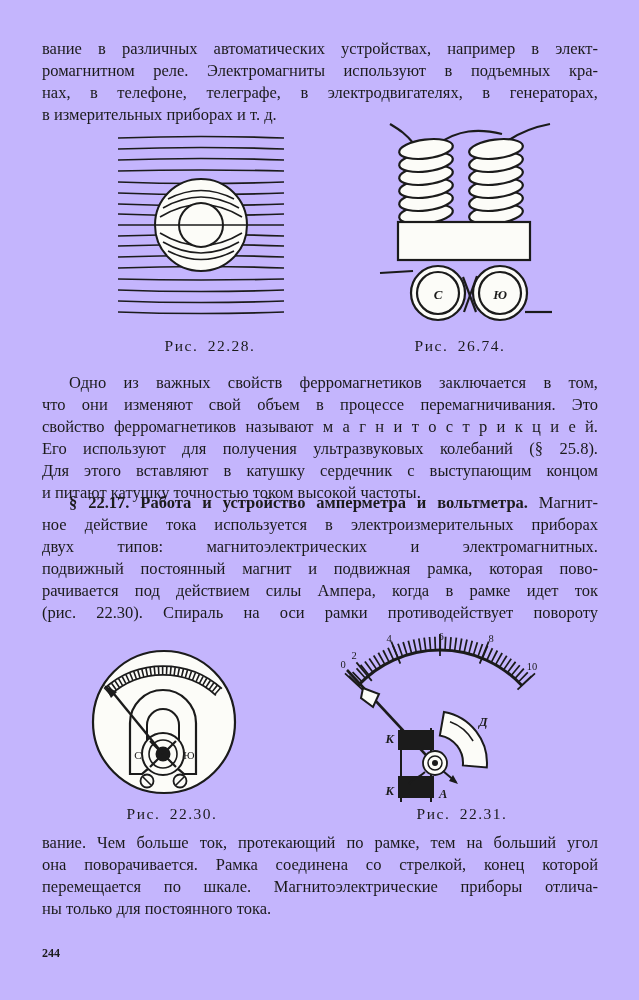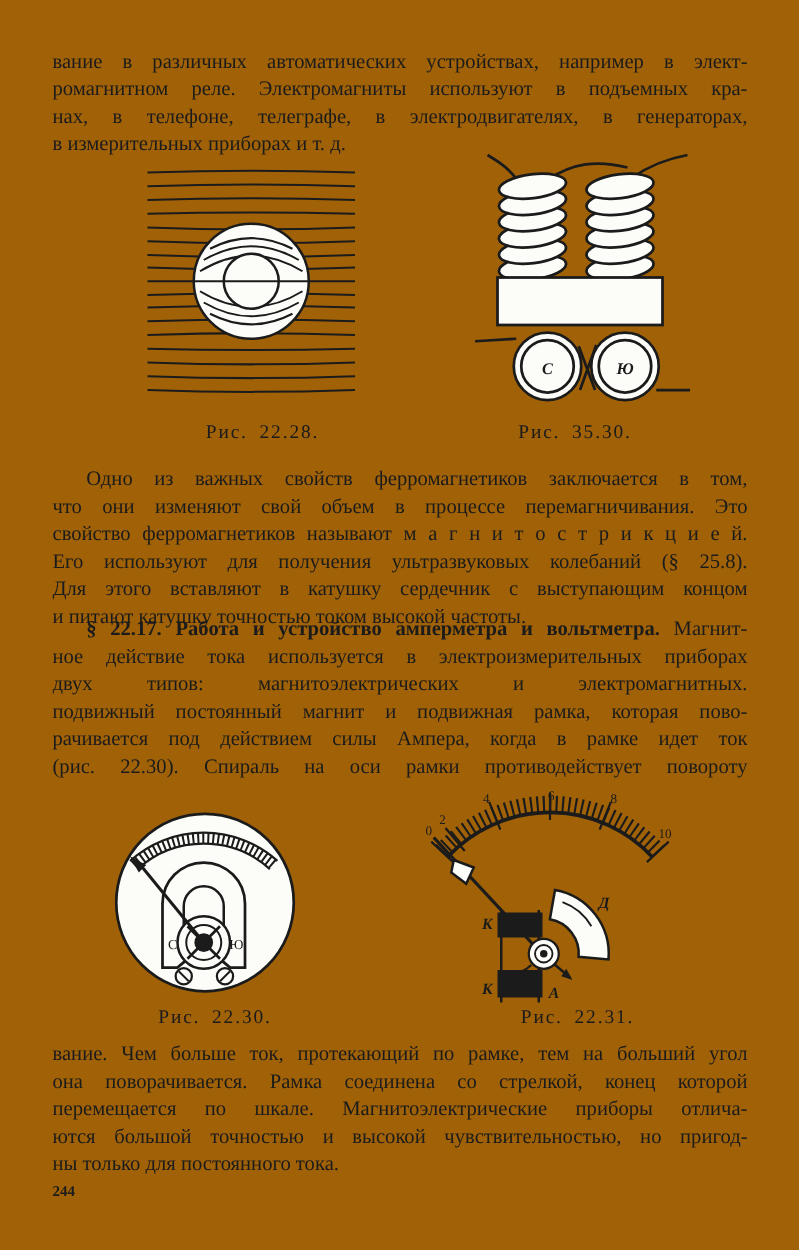--- a/index.html
+++ b/index.html
@@ -1,18 +1,18 @@
 <!DOCTYPE html>
 <html><head>
 <meta charset="utf-8">
 <style>
   html,body{margin:0;padding:0;background:#d8d8d4;}
   .page{
     position:relative;width:639px;height:1000px;margin:0 auto;
-    background:#a16207;color:#1b1b1b;overflow:hidden;
+    background:#c4b5fd;color:#1b1b1b;overflow:hidden;
     font-family:"Liberation Serif","DejaVu Serif",serif;
   }
   .tb{position:absolute;left:42px;width:556px;}
   .ln{
     font-size:16.5px;line-height:22px;height:22px;
     text-align:justify;text-align-last:justify;
     white-space:normal;overflow:hidden;
   }
   .ln.last{text-align:center;text-align-last:left;}
   .ln.ind{text-indent:27px;}
@@ -93,21 +93,21 @@
         <circle cx="122" cy="171" r="21" fill="#fcfcf8"></circle>
       <path d="M85,155 L98,190"></path>
         <path d="M86,190 L99,154"></path>
       <path d="M147,190 L174,190"></path>
     </g>
     <text x="60" y="177" text-anchor="middle" font-size="13" class="it">С</text>
     <text x="122" y="177" text-anchor="middle" font-size="13" class="it">Ю</text>
   </svg>
 
   <div class="cap" style="left:135px;top:337px">Рис. 22.28.</div>
-  <div class="cap" style="left:385px;top:337px">Рис. 35.30.</div>
+  <div class="cap" style="left:385px;top:337px">Рис. 26.74.</div>
 
   <div class="tb" style="top:372px">
     <div class="ln ind">Одно из важных свойств ферромагнетиков заключается в том,</div>
     <div class="ln">что они изменяют свой объем в процессе перемагничивания. Это</div>
     <div class="ln">свойство ферромагнетиков называют м а г н и т о с т р и к ц и е й.</div>
     <div class="ln">Его используют для получения ультразвуковых колебаний (§ 25.8).</div>
     <div class="ln">Для этого вставляют в катушку сердечник с выступающим концом</div>
     <div class="ln last">и питают катушку точностью током высокой частоты.</div>
   </div>
 
@@ -177,19 +177,18 @@
     <text x="104" y="168" font-size="12.5" class="it">А</text>
   </svg>
 
   <div class="cap" style="left:97px;top:805px">Рис. 22.30.</div>
   <div class="cap" style="left:387px;top:805px">Рис. 22.31.</div>
 
   <div class="tb" style="top:832px">
     <div class="ln">вание. Чем больше ток, протекающий по рамке, тем на больший угол</div>
     <div class="ln">она поворачивается. Рамка соединена со стрелкой, конец которой</div>
     <div class="ln">перемещается по шкале. Магнитоэлектрические приборы отлича-</div>
-    <div class="ln">ются большой точностью и высокой чувствительностью, но пригод-</div>
     <div class="ln last">ны только для постоянного тока.</div>
   </div>
 
   <div class="pageno">244</div>
 
 </div>
 
 </body></html>

